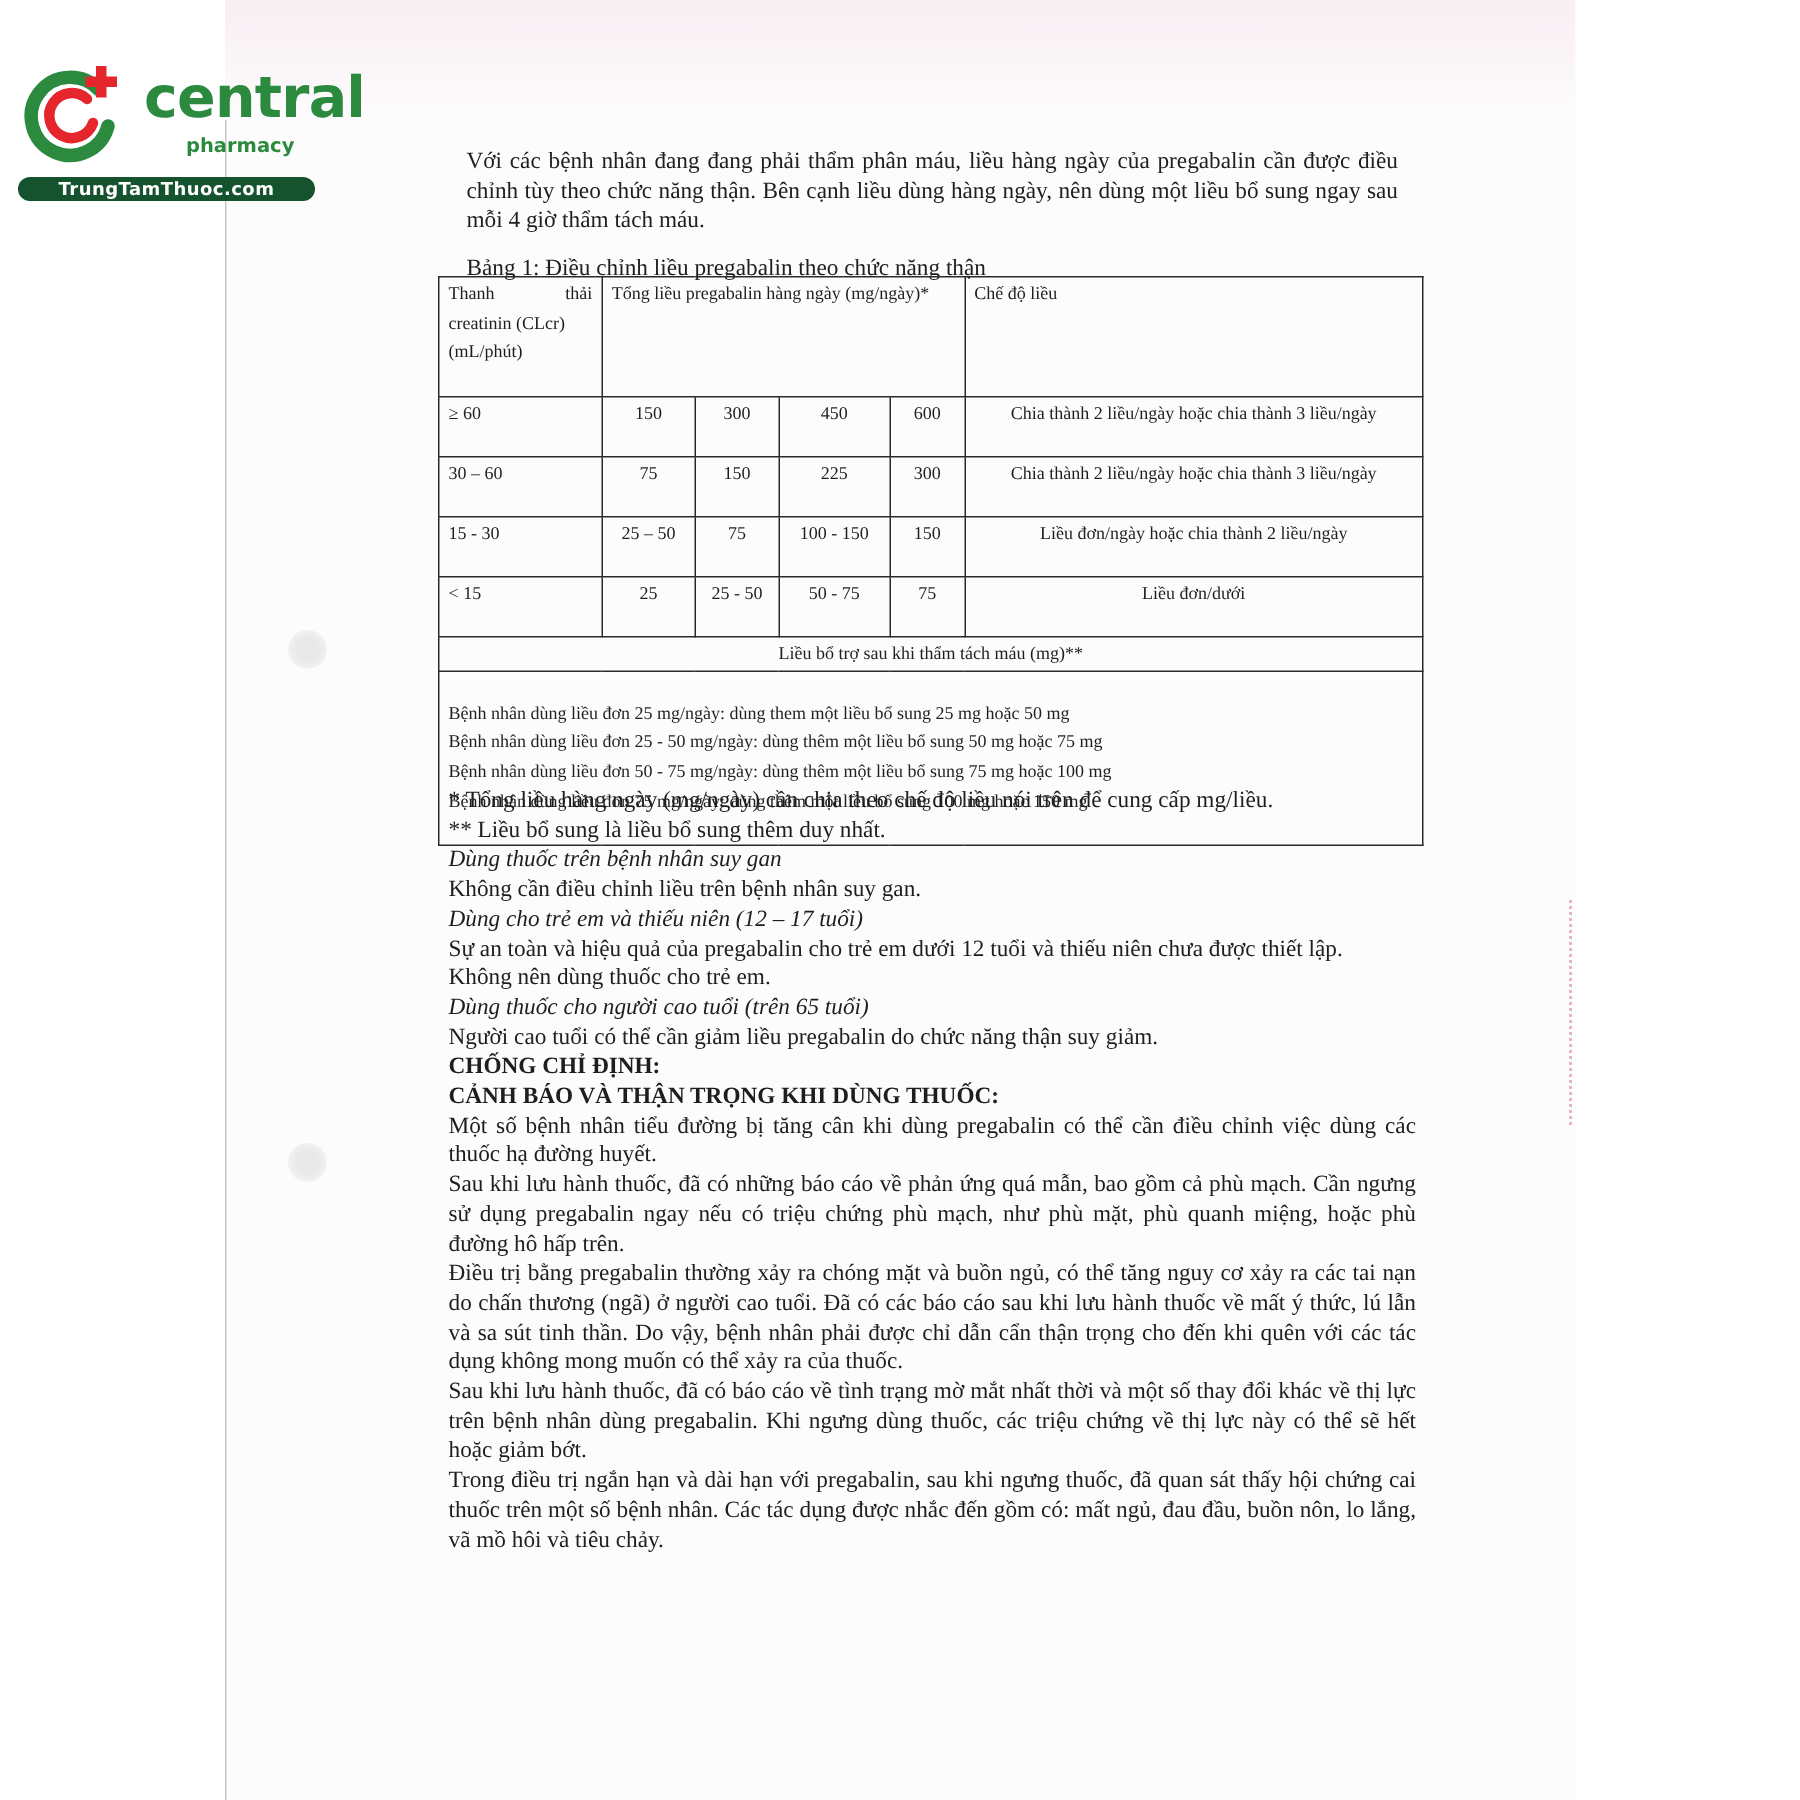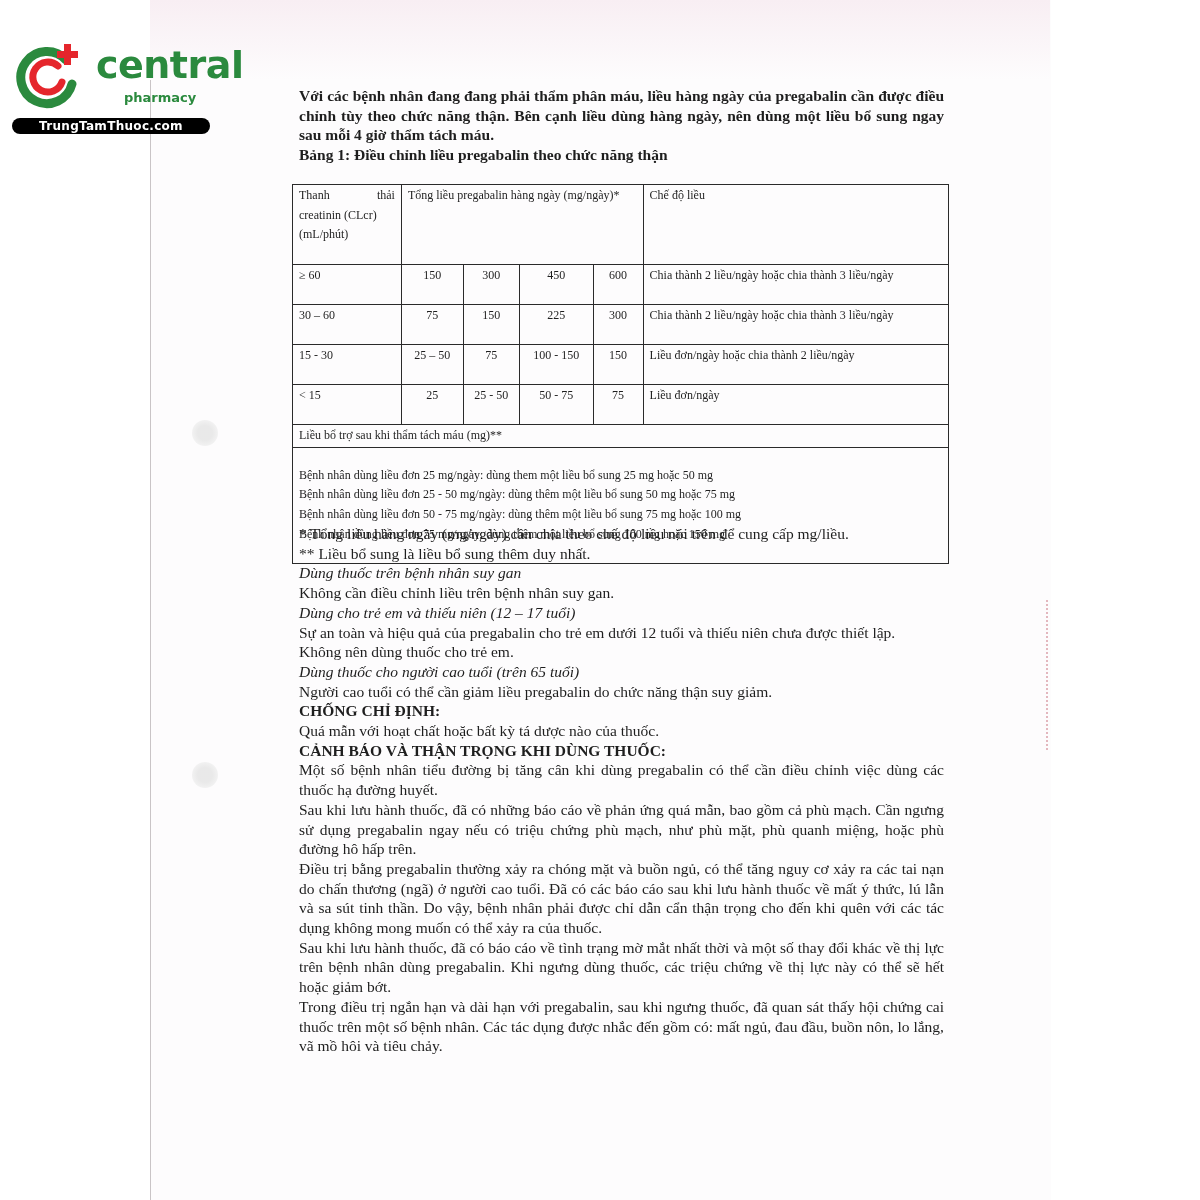--- a/index.html
+++ b/index.html
@@ -36,44 +36,44 @@
       font-family: "DejaVu Sans", sans-serif; font-weight: bold;
       font-size: 38px; color: #2b8a3e; letter-spacing: -0.5px; line-height: 1;
     }
     .logo-sub {
       position: absolute; left: 90px; top: 52px;
       font-family: "DejaVu Sans", sans-serif; font-weight: bold;
       font-size: 13px; color: #2b8a3e; margin-left: 24px;
     }
     .logo-badge {
       position: absolute; left: 2px; top: 80px; width: 198px; height: 16px;
-      background: #000000; border-radius: 8px;
+      background: #14532d; border-radius: 8px;
       color: #fff; font-family: "DejaVu Sans", sans-serif; font-weight: bold;
       font-size: 12px; line-height: 16px; text-align: center; letter-spacing: 0.3px;
     }
 
     
     .content {
       position: absolute; left: 299px; top: 86px; width: 645px;
       font-size: 15.5px; line-height: 19.7px; text-align: justify;
     }
-    .content p { margin: 0; font-weight: bold; }
+    .content p { margin: 12px; }
     .italic { font-style: italic; }
     .bold { font-weight: bold; }
 
     
     .dose-table {
       position: absolute; left: 292px; top: 184px; width: 657px;
       border-collapse: collapse; font-size: 12px; line-height: 19.7px;
     }
     .dose-table td {
       border: 1px solid #2a2a2a; padding: 1px 6px; vertical-align: top;
     }
     .dose-table .num { text-align: center; }
-    .dose-table .center { }
+    .dose-table .center { text-align: center; }
     .dose-table .just { text-align: justify; text-align-last: justify; }
     .supp-line { display: block; text-align: left; }
 
     .post-table {
       position: absolute; left: 299px; top: 524px; width: 645px;
       font-size: 15.5px; line-height: 19.7px; text-align: justify;
     }
     .post-table p { margin: 0; }
   </style>
 </head>
@@ -143,21 +143,21 @@
     <td class="num">100 - 150</td>
     <td class="num">150</td>
     <td class="center">Liều đơn/ngày hoặc chia thành 2 liều/ngày</td>
   </tr>
   <tr style="height:40px;">
     <td>&lt; 15</td>
     <td class="num">25</td>
     <td class="num">25 - 50</td>
     <td class="num">50 - 75</td>
     <td class="num">75</td>
-    <td class="center">Liều đơn/ngày</td>
+    <td class="center">Liều đơn/dưới</td>
   </tr>
   <tr>
     <td colspan="6" class="center">Liều bổ trợ sau khi thẩm tách máu (mg)**</td>
   </tr>
   <tr>
     <td colspan="6" style="padding:18px 6px;">
       <span class="supp-line">Bệnh nhân dùng liều đơn 25 mg/ngày: dùng them một liều bổ sung 25 mg hoặc 50 mg</span>
       <span class="supp-line">Bệnh nhân dùng liều đơn 25 - 50 mg/ngày: dùng thêm một liều bổ sung 50 mg hoặc 75 mg</span>
       <span class="supp-line">Bệnh nhân dùng liều đơn 50 - 75 mg/ngày: dùng thêm một liều bổ sung 75 mg hoặc 100 mg</span>
       <span class="supp-line">Bệnh nhân dùng liều đơn 75 mg/ngày: dùng thêm một liều bổ sung 100 mg hoặc 150 mg</span>
@@ -170,20 +170,19 @@
   <p>* Tổng liều hàng ngày (mg/ngày) cần chia theo chế độ liều nói trên để cung cấp mg/liều.</p>
   <p>** Liều bổ sung là liều bổ sung thêm duy nhất.</p>
   <p class="italic">Dùng thuốc trên bệnh nhân suy gan</p>
   <p>Không cần điều chỉnh liều trên bệnh nhân suy gan.</p>
   <p class="italic">Dùng cho trẻ em và thiếu niên (12 – 17 tuổi)</p>
   <p>Sự an toàn và hiệu quả của pregabalin cho trẻ em dưới 12 tuổi và thiếu niên chưa được thiết lập.</p>
   <p>Không nên dùng thuốc cho trẻ em.</p>
   <p class="italic">Dùng thuốc cho người cao tuổi (trên 65 tuổi)</p>
   <p>Người cao tuổi có thể cần giảm liều pregabalin do chức năng thận suy giảm.</p>
   <p class="bold">CHỐNG CHỈ ĐỊNH:</p>
-  <p>Quá mẫn với hoạt chất hoặc bất kỳ tá dược nào của thuốc.</p>
   <p class="bold">CẢNH BÁO VÀ THẬN TRỌNG KHI DÙNG THUỐC:</p>
   <p>Một số bệnh nhân tiểu đường bị tăng cân khi dùng pregabalin có thể cần điều chỉnh việc dùng các thuốc hạ đường huyết.</p>
   <p>Sau khi lưu hành thuốc, đã có những báo cáo về phản ứng quá mẫn, bao gồm cả phù mạch. Cần ngưng sử dụng  pregabalin ngay nếu có triệu chứng phù mạch, như phù mặt, phù quanh miệng, hoặc phù đường hô hấp trên.</p>
   <p>Điều trị bằng pregabalin thường xảy ra chóng mặt và buồn ngủ, có thể tăng nguy cơ xảy ra các tai nạn do chấn thương (ngã) ở người cao tuổi. Đã có các báo cáo sau khi lưu hành thuốc về mất ý thức, lú lẫn và sa sút tinh thần. Do vậy, bệnh nhân phải được chỉ dẫn cẩn thận trọng cho đến khi quên với các tác dụng không mong muốn có thể xảy ra của thuốc.</p>
   <p>Sau khi lưu hành thuốc, đã có báo cáo về tình trạng mờ mắt nhất thời và một số thay đổi khác về thị lực trên bệnh nhân dùng pregabalin. Khi ngưng dùng thuốc, các triệu chứng về thị lực này có thể sẽ hết hoặc giảm bớt.</p>
   <p>Trong điều trị ngắn hạn và dài hạn với pregabalin, sau khi ngưng thuốc, đã quan sát thấy hội chứng cai thuốc trên một số bệnh nhân. Các tác dụng được nhắc đến gồm có: mất ngủ, đau đầu, buồn nôn, lo lắng, vã mồ hôi và tiêu chảy.</p>
 </div>
 
 </body></html>

